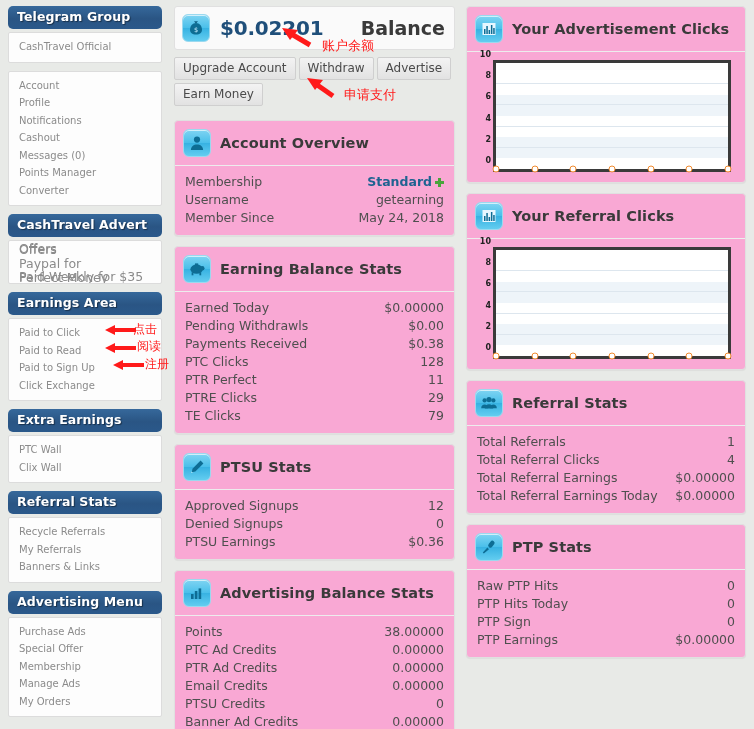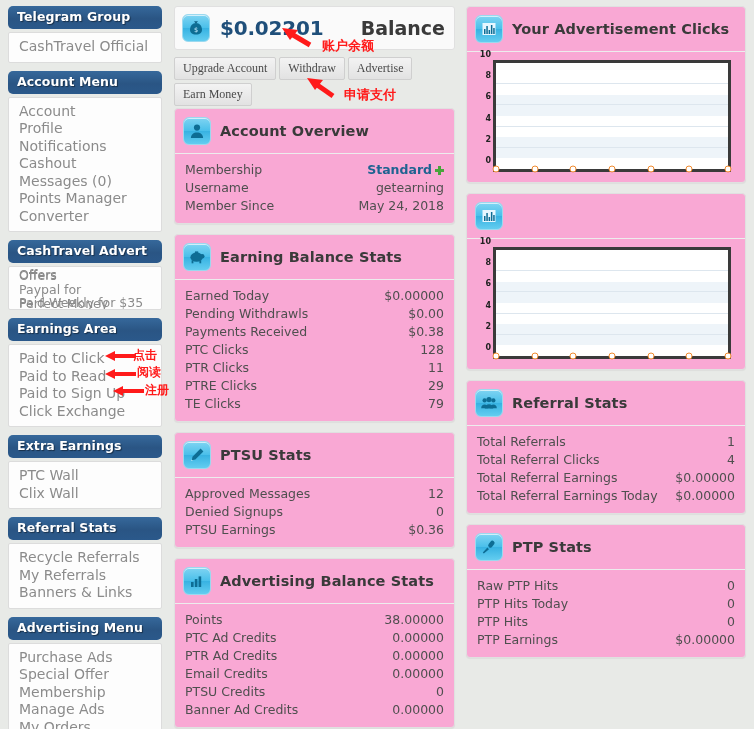--- a/index.html
+++ b/index.html
@@ -41,21 +41,21 @@
   .side-box {
     background: #fdfdfd;
     border: 1px solid #dcdcdc;
     border-radius: 2px;
     padding: 5px 0 6px 0;
     margin: 0 0 8px 0;
   }
   .side-link {
     display: block;
     color: #8b8b8b;
-    font-size: 14px;
+    font-size: 10px;
     line-height: 17.5px;
     padding: 0 0 0 10px;
     white-space: nowrap;
     text-decoration: none;
   }
   .advert-box {
     position: relative;
     height: 44px;
     overflow: hidden;
   }
@@ -70,21 +70,21 @@
   .adv-a1 { top: 1px; }
   .adv-a2 { top: 15px; }
   .adv-a3 { top: 29px; }
   .adv-b1 { top: 0px; }
   .adv-b2 { top: 28px; }
 
   
   .anno {
     position: absolute;
     color: #ff1a1a;
-    font-weight: bold;
+    font-weight: normal;
     font-size: 12px;
     font-family: "DejaVu Sans", sans-serif;
     white-space: nowrap;
     pointer-events: none;
   }
   .arrow-left {
     position: absolute;
     pointer-events: none;
   }
   .arrow-left::before {
@@ -168,21 +168,21 @@
     letter-spacing: -0.2px;
   }
   .balance-label {
     margin-left: auto;
     font-size: 19px;
     font-weight: bold;
     color: #3a3a3a;
   }
 
   
-  .tabs { display: flex; flex-wrap: wrap; gap: 3px; margin-bottom: 2px; font-family: Liberation Serif, serif; }
+  .tabs { display: flex; flex-wrap: wrap; gap: 3px; margin-bottom: 14px; }
   .tab {
     background: linear-gradient(to bottom, #f3f3f3 0%, #e2e2e2 100%);
     border: 1px solid #cfcfcf;
     border-radius: 2px;
     font-size: 12px;
     color: #4a4a4a;
     padding: 3px 8px 4px 8px;
     line-height: 14px;
     cursor: pointer;
     white-space: nowrap;
@@ -262,21 +262,20 @@
 
 <div class="page">
 
   <div class="sidebar">
 
     <div class="side-header">Telegram Group</div>
     <div class="side-box">
       <a class="side-link">CashTravel Official</a>
     </div>
 
-    <div class="side-header">Account Menu</div>
     <div class="side-box">
       <a class="side-link">Account</a>
       <a class="side-link">Profile</a>
       <a class="side-link">Notifications</a>
       <a class="side-link">Cashout</a>
       <a class="side-link">Messages (0)</a>
       <a class="side-link">Points Manager</a>
       <a class="side-link">Converter</a>
     </div>
 
@@ -404,21 +403,21 @@
         </div>
         <div class="srow">
           <span class="k">Payments Received</span>
           <span class="v">$0.38</span>
         </div>
         <div class="srow">
           <span class="k">PTC Clicks</span>
           <span class="v">128</span>
         </div>
         <div class="srow">
-          <span class="k">PTR Clicks</span>
+          <span class="k">PTR Perfect</span>
           <span class="v">11</span>
         </div>
         <div class="srow">
           <span class="k">PTRE Clicks</span>
           <span class="v">29</span>
         </div>
         <div class="srow">
           <span class="k">TE Clicks</span>
           <span class="v">79</span>
         </div>
@@ -430,21 +429,21 @@
         <span class="ico">
           <svg width="18" height="18" viewBox="0 0 18 18">
             <path d="M12.6 2.6l2.8 2.8-8.1 8.1-3.5.7.7-3.5z" fill="#0d6d94"></path>
             <path d="M3.8 13.5l-.6 1.5 1.5-.6z" fill="#dff4fd"></path>
           </svg>
         </span>
         <span class="panel-title">PTSU Stats</span>
       </div>
       <div class="panel-body">
         <div class="srow">
-          <span class="k">Approved Messages</span>
+          <span class="k">Approved Signups</span>
           <span class="v">12</span>
         </div>
         <div class="srow">
           <span class="k">Denied Signups</span>
           <span class="v">0</span>
         </div>
         <div class="srow">
           <span class="k">PTSU Earnings</span>
           <span class="v">$0.36</span>
         </div>
@@ -542,20 +541,21 @@
         <span class="ico">
           <svg width="18" height="18" viewBox="0 0 18 18">
             <rect x="2.5" y="3" width="13" height="12" fill="#e7f7ff"></rect>
             <rect x="4" y="9" width="1.5" height="5" fill="#0d6d94"></rect>
             <rect x="6.3" y="6" width="1.5" height="8" fill="#0d6d94"></rect>
             <rect x="8.6" y="10" width="1.5" height="4" fill="#0d6d94"></rect>
             <rect x="10.9" y="5" width="1.5" height="9" fill="#0d6d94"></rect>
             <rect x="13.2" y="8" width="1.5" height="6" fill="#0d6d94"></rect>
           </svg>
         </span>
+        <span class="panel-title">Your Referral Clicks</span>
       </div>
       <div class="chart-wrap">
         <div class="chart">
           <div class="plot">
             <div class="band" style="bottom:10%; height:20%;"></div>
             <div class="band" style="bottom:50%; height:20%;"></div>
             <div class="gridline" style="bottom:20%;"></div>
             <div class="gridline" style="bottom:40%;"></div>
             <div class="gridline" style="bottom:60%;"></div>
             <div class="gridline" style="bottom:80%;"></div>
@@ -626,21 +626,21 @@
       <div class="panel-body">
         <div class="srow">
           <span class="k">Raw PTP Hits</span>
           <span class="v">0</span>
         </div>
         <div class="srow">
           <span class="k">PTP Hits Today</span>
           <span class="v">0</span>
         </div>
         <div class="srow">
-          <span class="k">PTP Hits</span>
+          <span class="k">PTP Sign</span>
           <span class="v">0</span>
         </div>
         <div class="srow">
           <span class="k">PTP Earnings</span>
           <span class="v">$0.00000</span>
         </div>
       </div>
     </div>
   </div>
 

